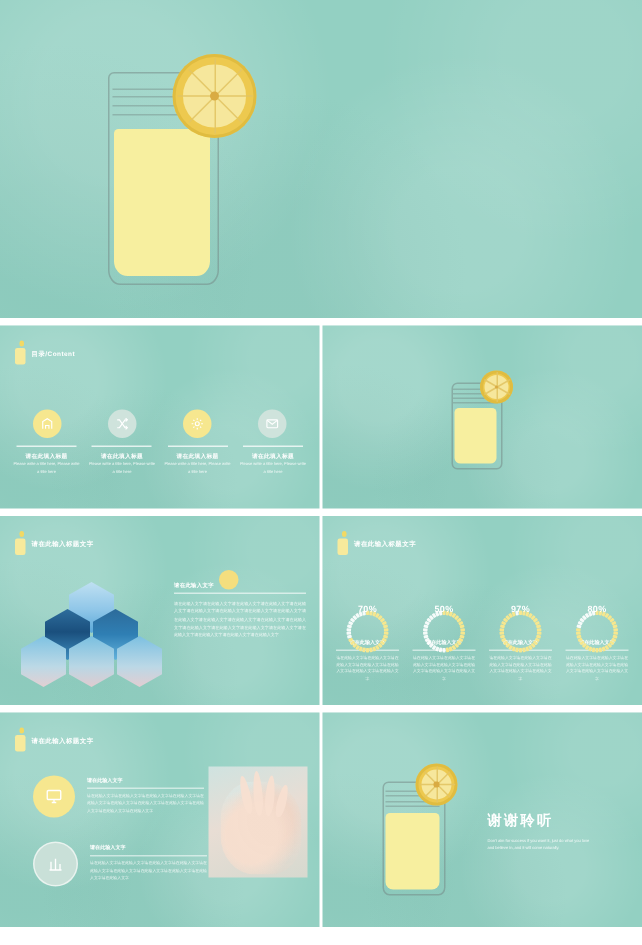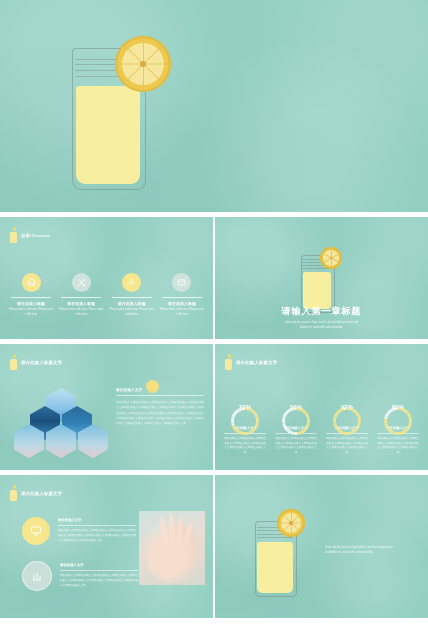--- a/index.html
+++ b/index.html
@@ -265,27 +265,20 @@
       </div>
       <div class="lemon ch-lemon">
         <div class="flesh"></div>
         <div class="seg" style="transform:rotate(0deg)"></div>
         <div class="seg" style="transform:rotate(60deg)"></div>
         <div class="seg" style="transform:rotate(120deg)"></div>
         <div class="seg" style="transform:rotate(180deg)"></div>
         <div class="seg" style="transform:rotate(240deg)"></div>
         <div class="seg" style="transform:rotate(300deg)"></div>
         <div class="core"></div>
-      </div>
-      <div class="ch-text">
-        <div class="ch-title">请输入第一章标题</div>
-        <div class="ch-sub">
-          <div>Don't aim for success if you want it, just do what you love and</div>
-          <div>believe in, and it will come naturally.</div>
-        </div>
       </div>
     </div>
 
   </div>
 
   <div class="gap-h"></div>
 
   <div class="row">
 
     <div class="slide s-half2">
@@ -568,20 +561,21 @@
         <div class="seg" style="transform:rotate(45deg)"></div>
         <div class="seg" style="transform:rotate(90deg)"></div>
         <div class="seg" style="transform:rotate(135deg)"></div>
         <div class="seg" style="transform:rotate(180deg)"></div>
         <div class="seg" style="transform:rotate(225deg)"></div>
         <div class="seg" style="transform:rotate(270deg)"></div>
         <div class="seg" style="transform:rotate(315deg)"></div>
         <div class="core"></div>
       </div>
       <div class="tk-text">
+        <div class="tk-title">谢谢聆听</div>
         <div class="tk-sub">
           <div>Don't aim for success if you want it, just do what you love</div>
           <div>and believe in, and it will come naturally.</div>
         </div>
       </div>
     </div>
 
   </div>
 
 </div>

